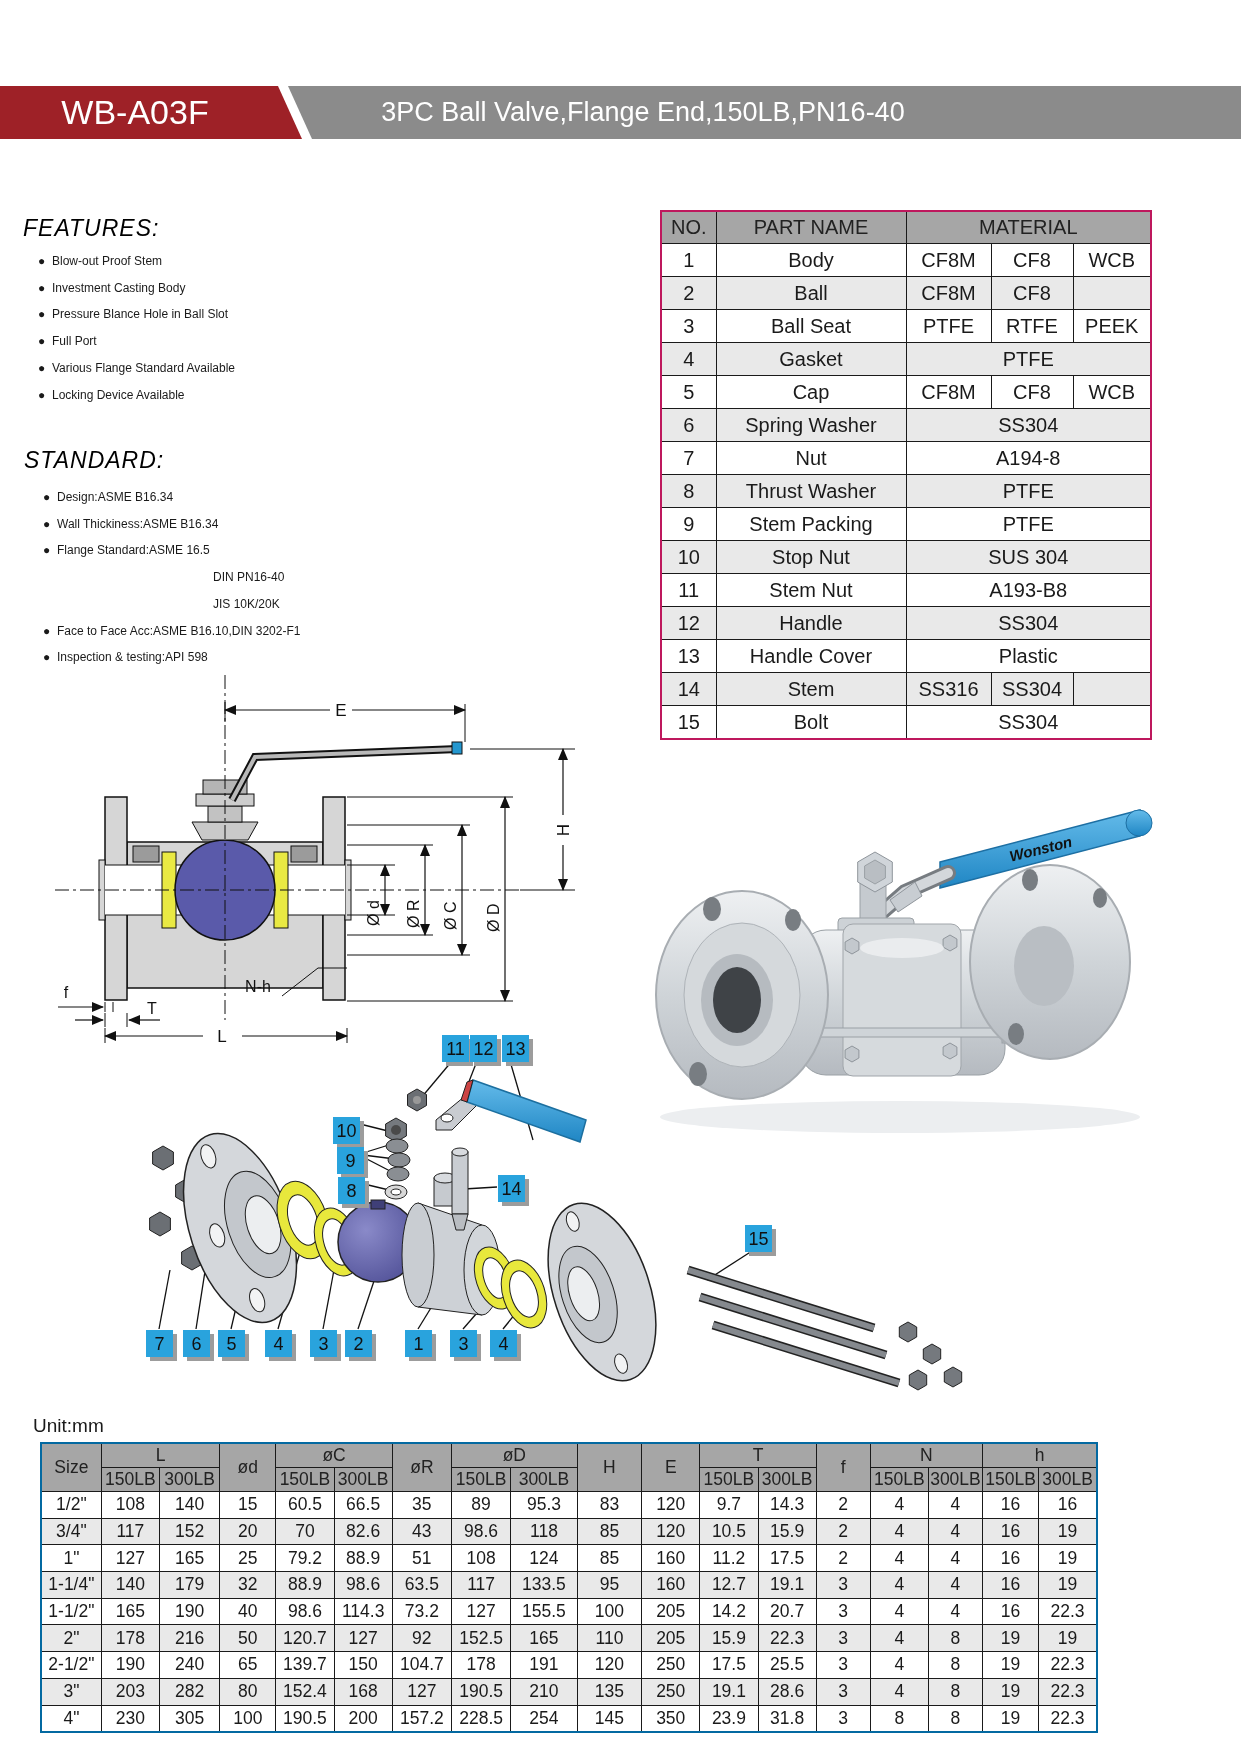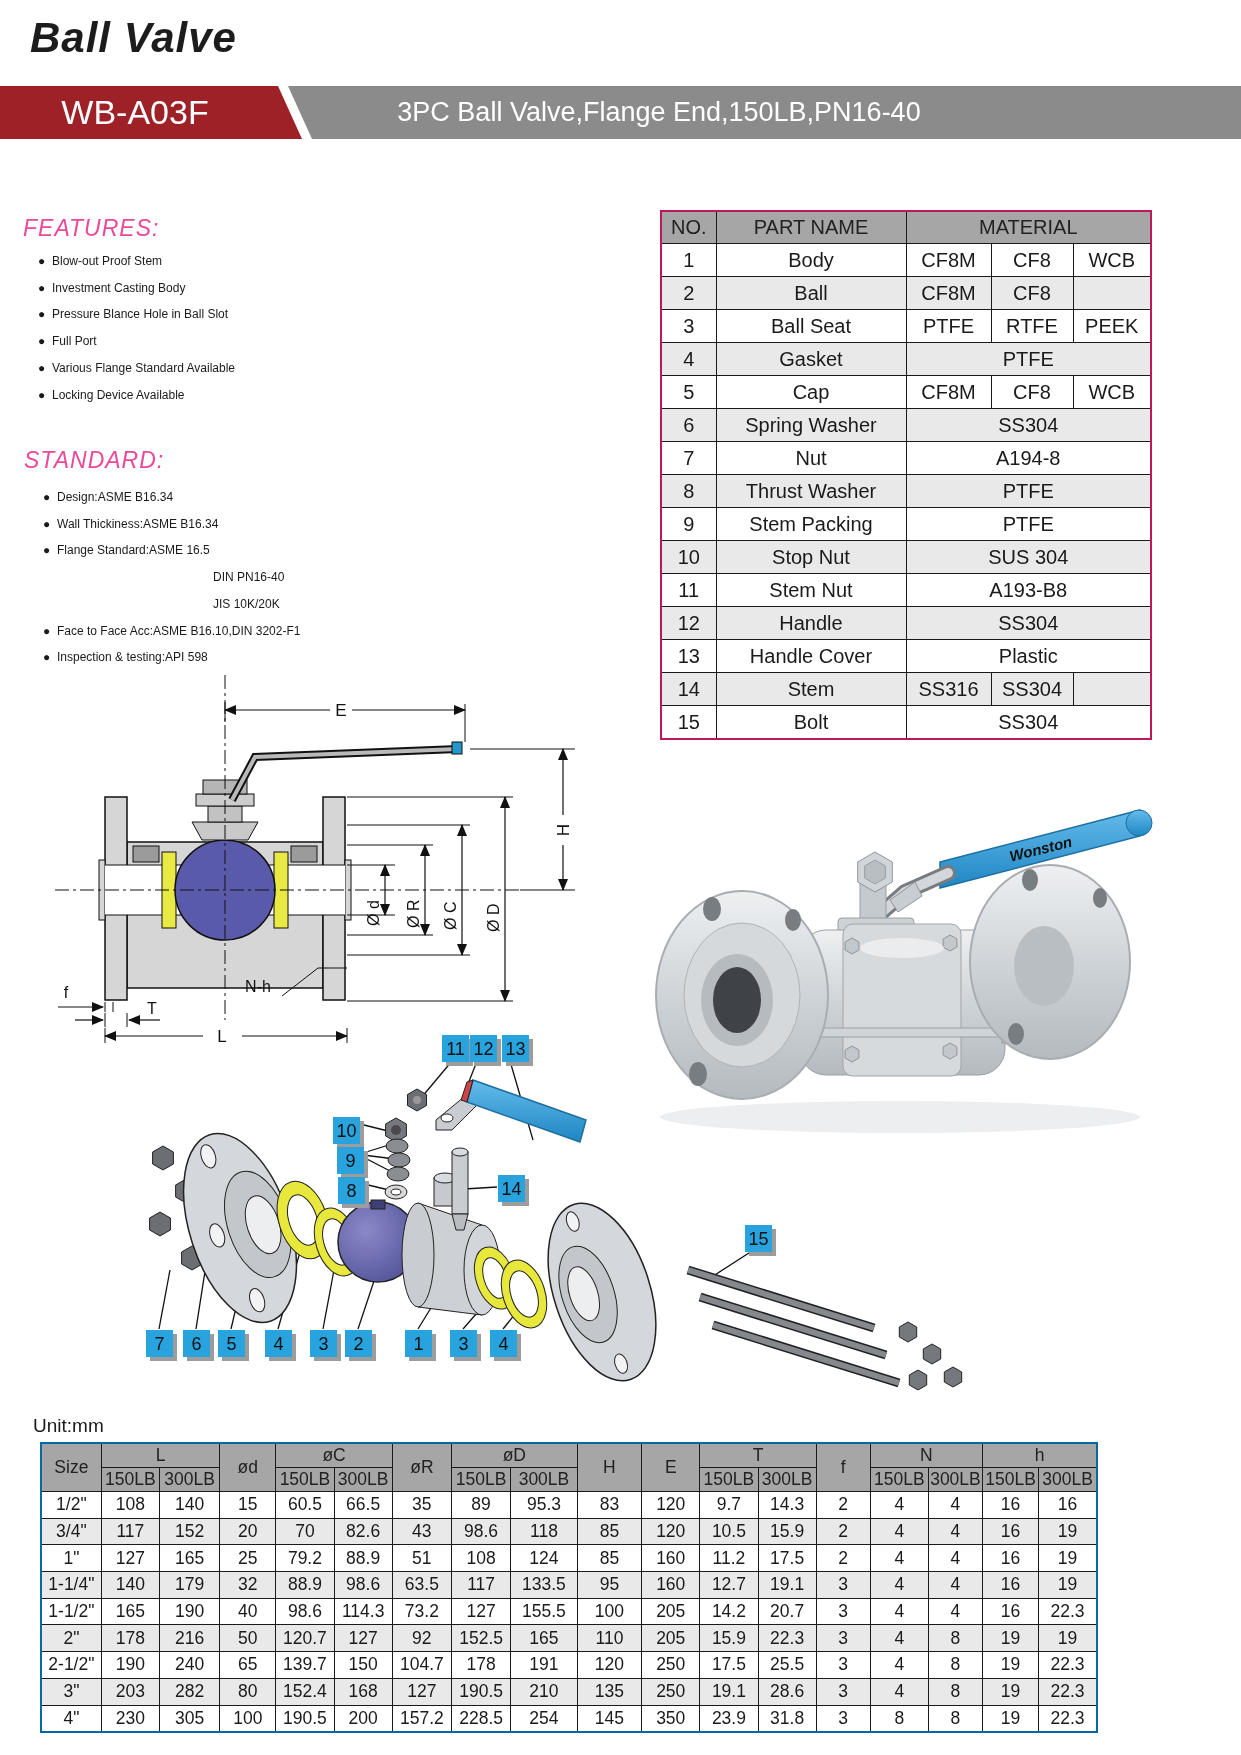--- a/index.html
+++ b/index.html
@@ -9,24 +9,24 @@
   .title { position:absolute; left:30px; top:14px; font-size:42px; font-style:italic;
            font-weight:600; color:#1c1c1c; letter-spacing:1px; }
 
   .banner { position:absolute; left:0; top:86px; width:1241px; height:53px; }
   .banner-gray { position:absolute; inset:0; background:#8b8b8b;
                  clip-path:polygon(288px 0, 1241px 0, 1241px 53px, 312px 53px); }
   .banner-red  { position:absolute; inset:0; background:#9e2127;
                  clip-path:polygon(0 0, 278px 0, 302px 53px, 0 53px); }
   .banner-red span { position:absolute; left:0; top:0; width:270px; line-height:53px;
                  text-align:center; color:#fff; font-size:34px; }
-  .banner-gray span { position:absolute; left:304px; top:0; width:710px; line-height:53px;
+  .banner-gray span { position:absolute; left:288px; top:0; width:710px; line-height:53px;
                  text-align:center; color:#fff; font-size:27px; }
 
-  .sec-heading { font-size:23px; font-style:italic; color:#ec4899; letter-spacing:1px; }
+  .sec-heading { font-size:23px; font-style:italic; color:#000000; letter-spacing:1px; }
   #features-head { position:absolute; left:23px; top:215px; }
   #standard-head { position:absolute; left:24px; top:447px; }
 
   ul.bullets { position:absolute; margin:0; padding:0; list-style:none; font-size:12px; }
   #features-list { left:38px; top:248px; }
   #standard-list { left:43px; top:484px; }
   ul.bullets li { position:relative; padding-left:14px; line-height:26.7px; white-space:nowrap; }
   ul.bullets li::before { content:"●"; position:absolute; left:0; top:0; font-size:12px; }
   ul.bullets li.sub { padding-left:170px; }
   ul.bullets li.sub::before { content:none; }
@@ -53,21 +53,20 @@
   #art text { font-family:"Liberation Sans", sans-serif; fill:#111; }
   .dimline { stroke:#111; stroke-width:1.2; fill:none; }
   .thin    { stroke:#111; stroke-width:1;   fill:none; }
   .dash    { stroke:#111; stroke-width:1; fill:none; stroke-dasharray:14 4 3 4; }
 </style>
 </head>
 <body>
 
 <div class="page">
 
-  <div class="title">Ball Valve</div>
 
   <div class="banner">
     <div class="banner-gray">
       <span>3PC Ball Valve,Flange End,150LB,PN16-40</span>
     </div>
     <div class="banner-red">
       <span>WB-A03F</span>
     </div>
   </div>
 

